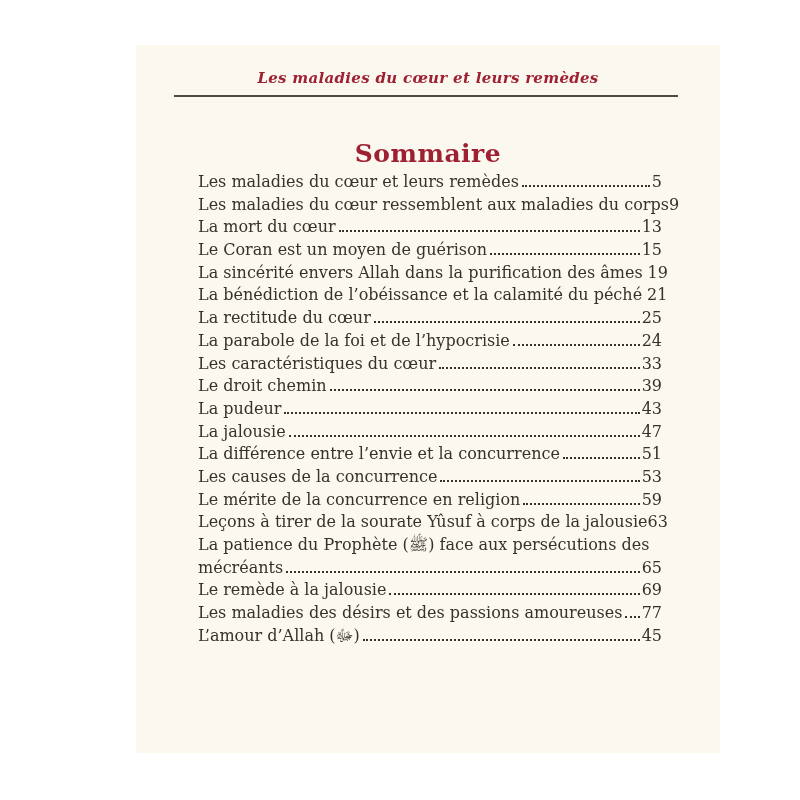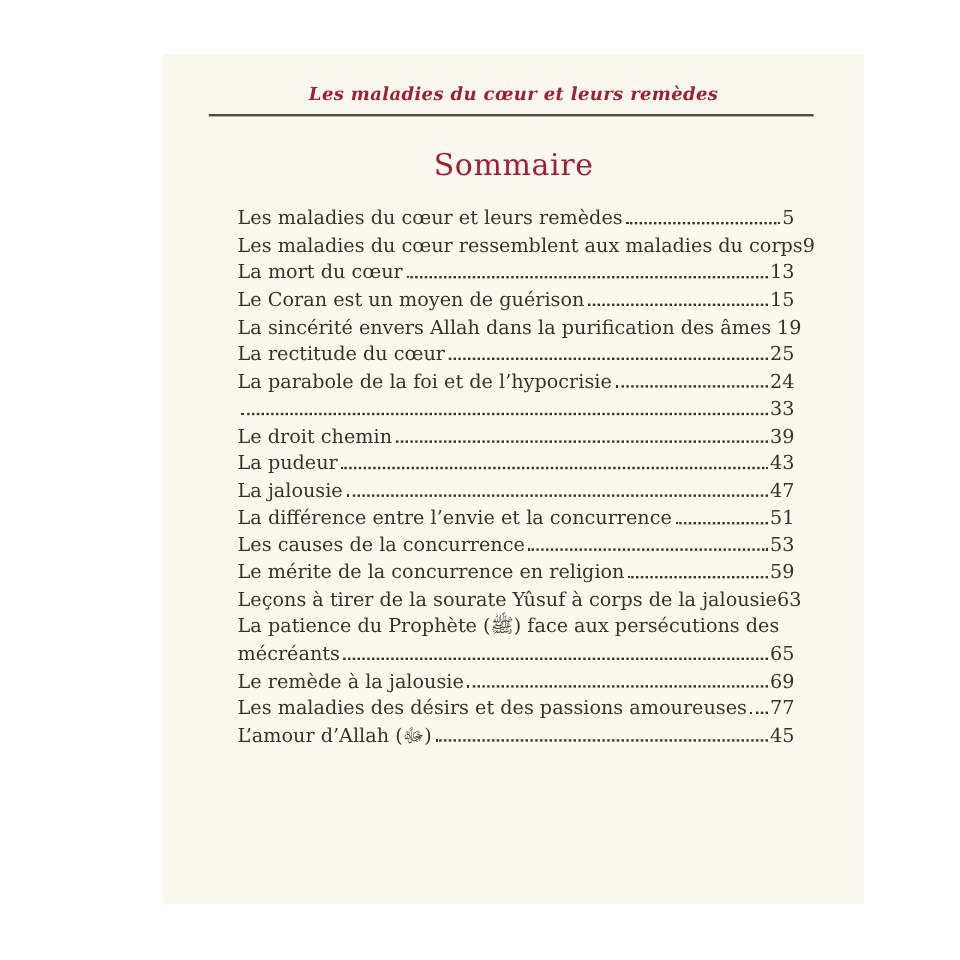--- a/index.html
+++ b/index.html
@@ -27,23 +27,23 @@
     text-align:center;
     font-style:italic;font-weight:700;
     font-size:15px;letter-spacing:0.3px;
     color:var(--accent);
   }
   .rule{
     position:absolute;top:50px;left:38px;right:42px;
     border-top:2px solid var(--rule);
   }
   .title{
-    position:absolute;top:78px;left:0;right:0;margin:0;
+    position:absolute;top:78px;left:0;right:0;margin:16px;
     text-align:center;
-    font-size:25px;font-weight:400;letter-spacing:0.5px;
+    font-size:25px;font-weight:700;letter-spacing:0.5px;
     color:var(--accent);
   }
   .toc{
     position:absolute;top:126px;left:62px;width:464px;
   }
   .row{
     display:flex;align-items:baseline;
     height:22.7px;line-height:22.7px;
     font-size:16px;color:var(--ink);
     white-space:nowrap;
@@ -85,30 +85,36 @@
     <span class="t">Le Coran est un moyen de guérison</span>
     <span class="leader"></span>
     <span class="n">15</span>
   </div>
         <div class="row">
     <span class="t">La sincérité envers Allah dans la purification des âmes</span>
     <span class="leader"></span>
     <span class="n">19</span>
   </div>
         <div class="row">
+    <span class="t">La bénédiction de l’obéissance et la calamité du péché</span>
+    <span class="leader"></span>
+    <span class="n">21</span>
+  </div>
+        <div class="row">
     <span class="t">La rectitude du cœur</span>
     <span class="leader"></span>
     <span class="n">25</span>
   </div>
         <div class="row">
     <span class="t">La parabole de la foi et de l’hypocrisie</span>
     <span class="leader"></span>
     <span class="n">24</span>
   </div>
         <div class="row">
+    <span class="t">Les caractéristiques du cœur</span>
     <span class="leader"></span>
     <span class="n">33</span>
   </div>
         <div class="row">
     <span class="t">Le droit chemin</span>
     <span class="leader"></span>
     <span class="n">39</span>
   </div>
         <div class="row">
     <span class="t">La pudeur</span>

